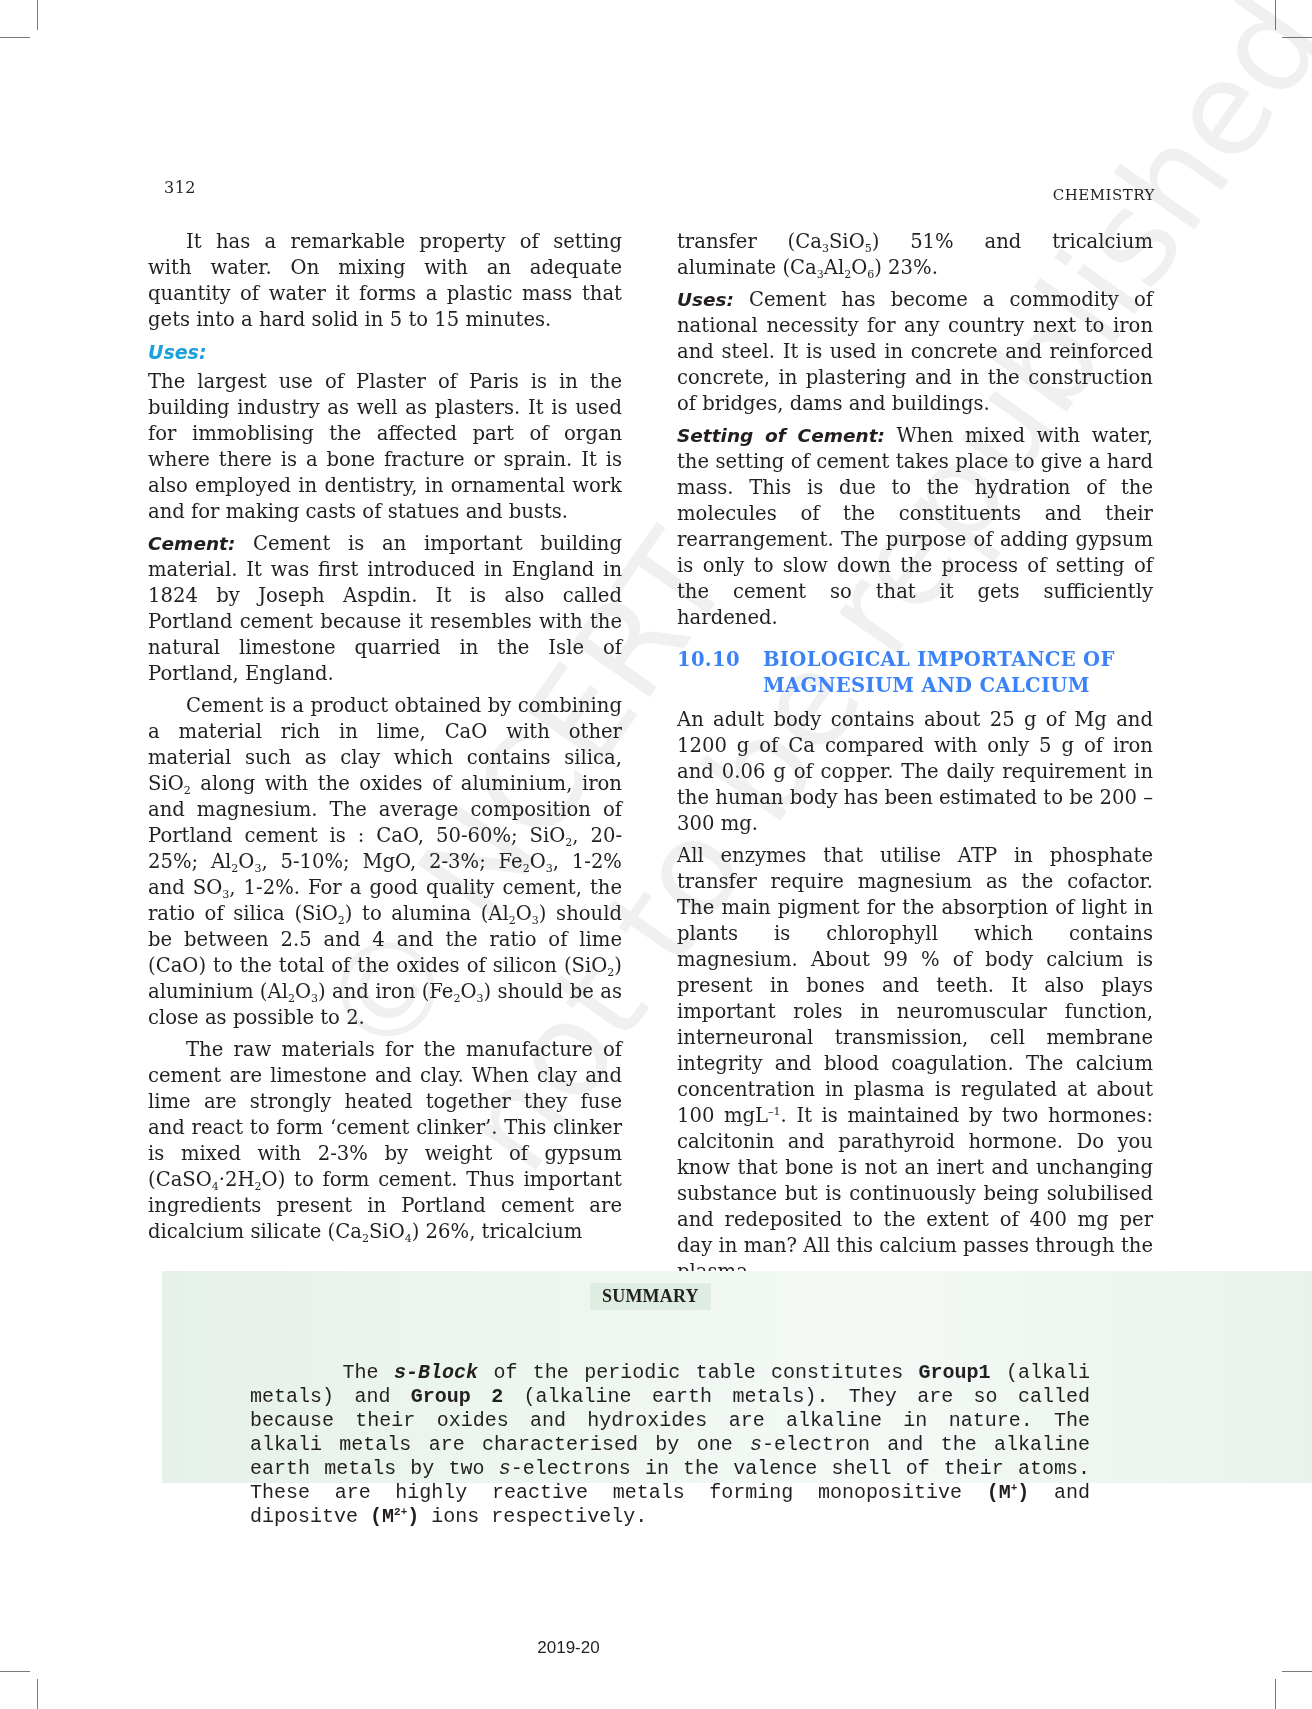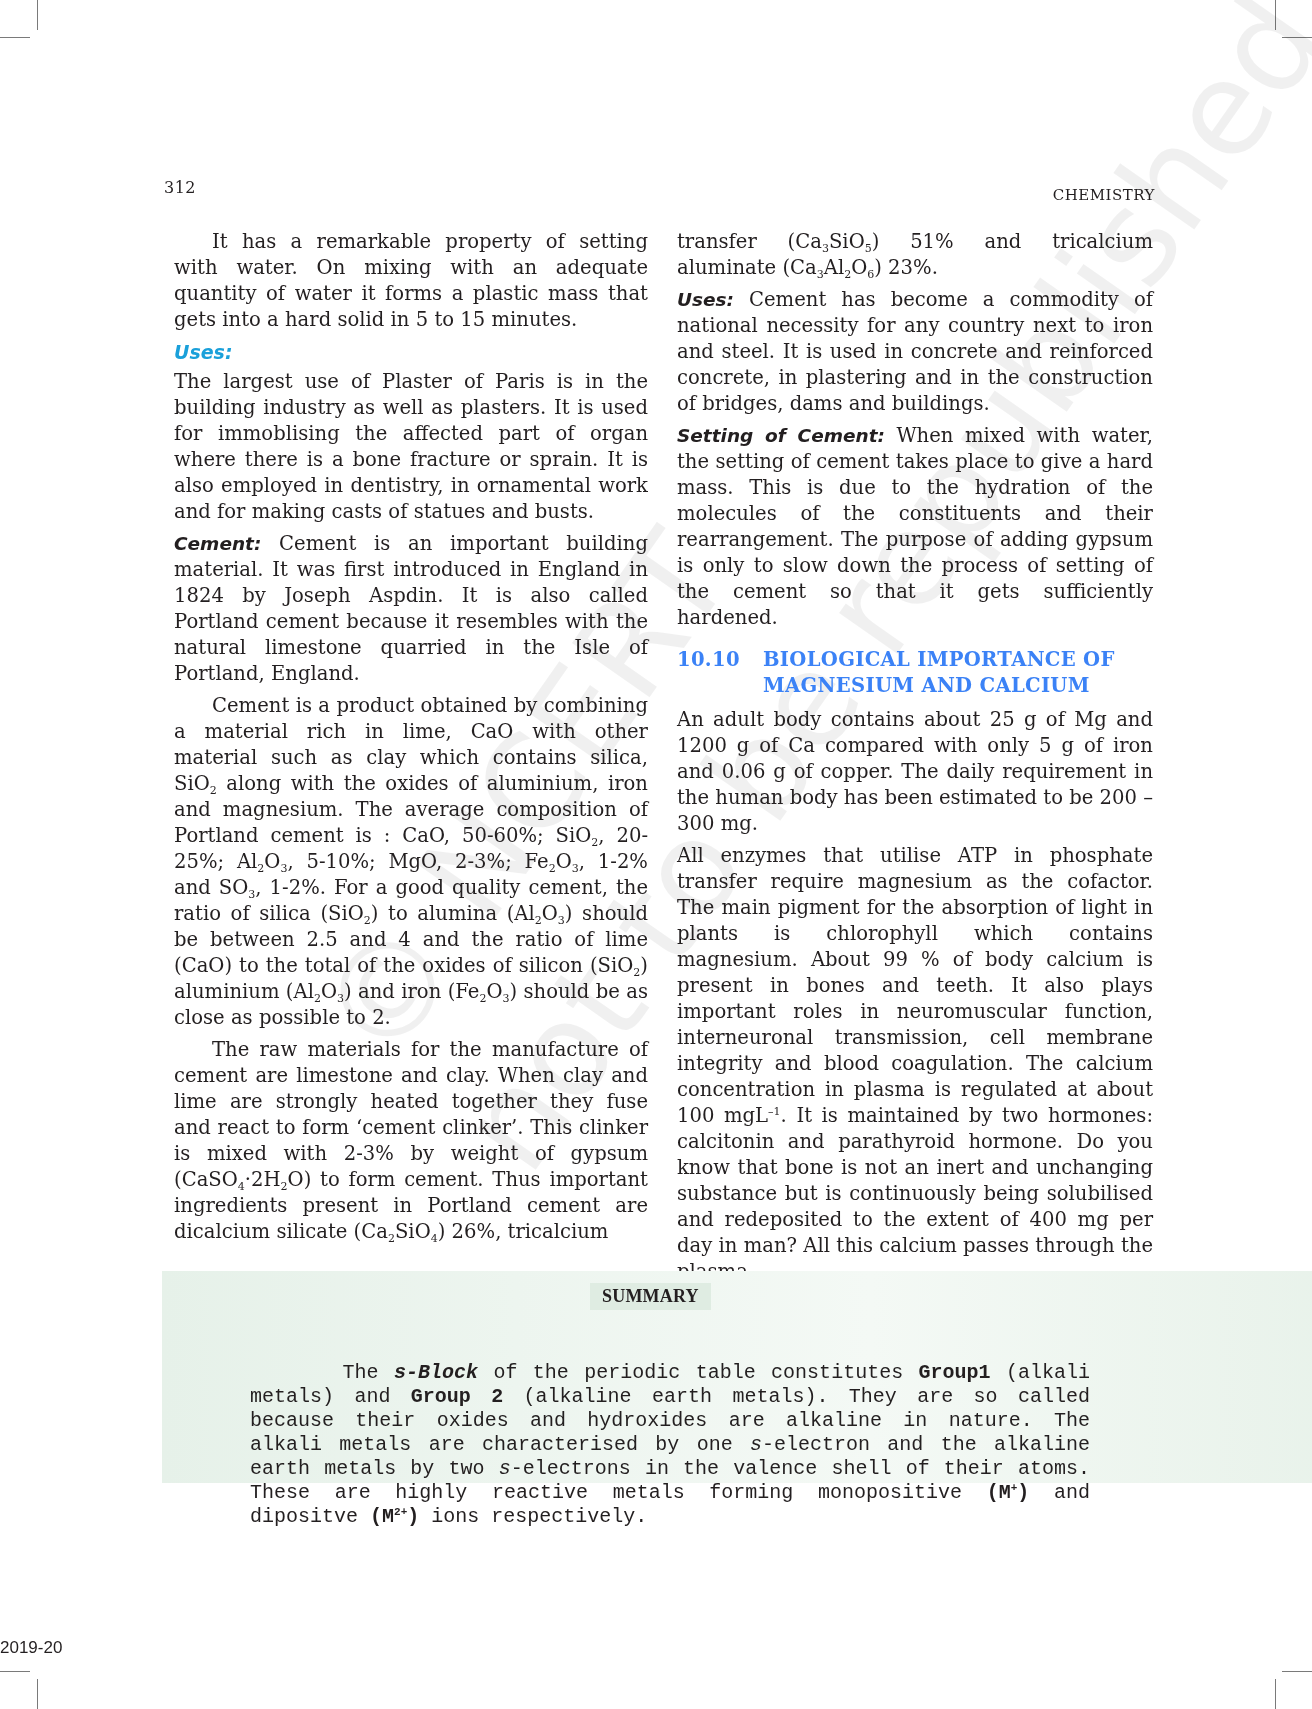--- a/index.html
+++ b/index.html
@@ -8,21 +8,21 @@
     background:#ffffff; color:#231f20;
     font-family:"DejaVu Serif", serif;
   }
   .crop { position:absolute; background:#7a7a7a; }
   .header-num { position:absolute; left:164px; top:178px; font-size:16px; letter-spacing:0.5px; }
   .header-title { position:absolute; right:157px; top:186px; font-size:15px; letter-spacing:0.5px; }
   .col {
     position:absolute; top:229px; width:474px;
     font-size:19.6px; line-height:26px; text-align:justify;
   }
-  .col.left { left:174px; }
+  .col.left { left:148px; }
   .col.right { left:677px; width:476px; }
   .col p { margin:0 0 6px 0; }
   .indent { text-indent:38px; }
   .blue-head { color:#1aa0da; font-weight:bold; font-style:italic; font-family:"DejaVu Sans", sans-serif; margin:2px 0 4px 0; font-size:19px; }
   .bi { font-weight:bold; font-style:italic; font-family:"DejaVu Sans", sans-serif; font-size:18.5px; }
   sub { font-size:11px; vertical-align:-4px; line-height:0; }
   sup { font-size:11px; vertical-align:7px; line-height:0; }
   .sec-head {
     color:#3b82f6; font-weight:bold; font-size:19.6px; line-height:26px;
     display:flex; margin:16px 0 8px 0; text-align:left; letter-spacing:0.3px;
@@ -37,21 +37,21 @@
     background:#dfece2; font-weight:bold; font-size:18px; letter-spacing:0.2px;
     font-family:"Liberation Serif", serif;
   }
   .summary-text {
     position:absolute; left:88px; top:74px; width:840px;
     font-family:Liberation Mono, monospace; font-size:20px; line-height:24px;
     text-align:justify;
     margin-top:16px;
   }
   .summary-text b { font-weight:bold; }
-  .footer { position:absolute; left:0; width:1137px; top:1638px; text-align:left; font-family:"Liberation Sans", sans-serif; font-size:17px; }
+  .footer { position:absolute; left:0; width:1137px; top:1638px; text-align:center; font-family:"Liberation Sans", sans-serif; font-size:17px; }
   .watermark {
     position:absolute; left:290px; top:1000px; transform:rotate(-55deg); transform-origin:left top;
     font-family:"DejaVu Sans", sans-serif; font-size:130px; color:rgba(0,0,0,0.06); white-space:nowrap; pointer-events:none;
   }
   .watermark2 {
     position:absolute; left:430px; top:1110px; transform:rotate(-55deg); transform-origin:left top;
     font-family:"DejaVu Sans", sans-serif; font-size:130px; color:rgba(0,0,0,0.06); white-space:nowrap; pointer-events:none;
   }
 </style>
 </head>

